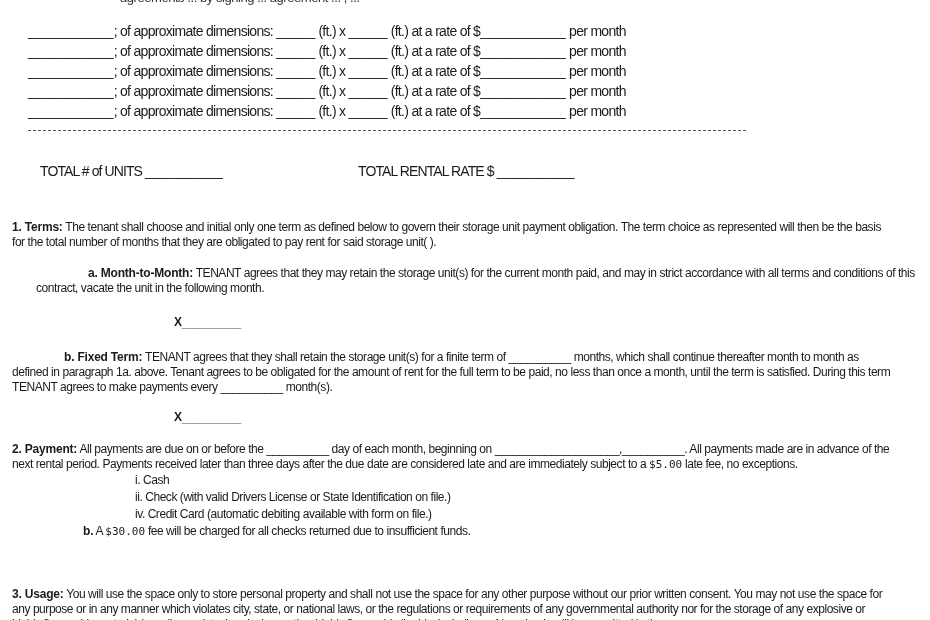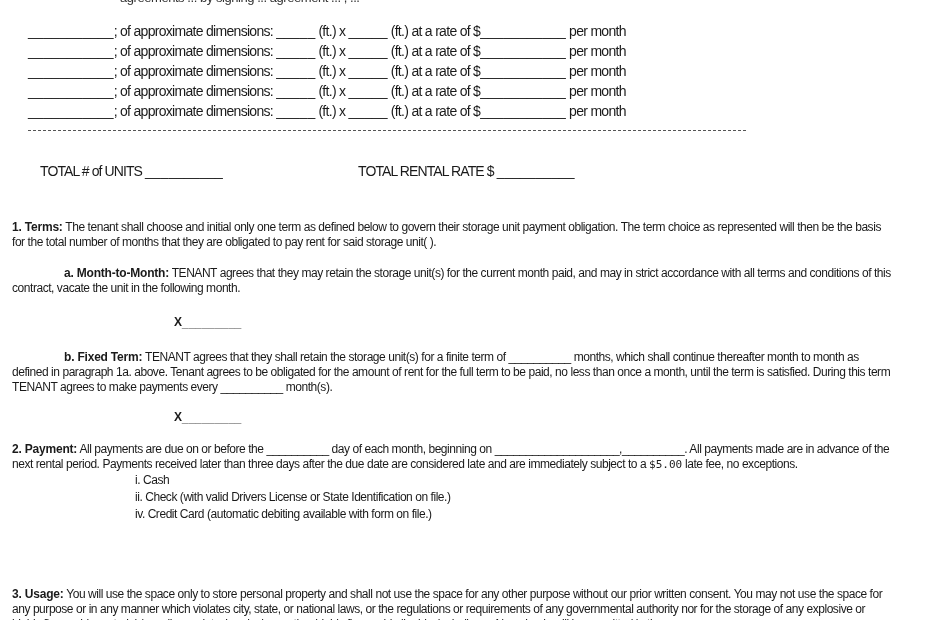--- a/index.html
+++ b/index.html
@@ -80,21 +80,21 @@
 </div>
 <div class="abs total" style="left:358px;">
   <span>TOTAL RENTAL RATE $</span>
   <span class="blank">__________</span>
 </div>
 
 <div class="para" style="top:220px;">
   <b>1. Terms:</b><span> The tenant shall choose and initial only one term as defined below to govern their storage unit payment obligation. The term choice as represented will then be the basis for the total number of months that they are obligated to pay rent for said storage unit( ).</span>
 </div>
 
-<div class="para" style="top:266px;">
+<div class="para" style="top:266px;margin-left:24px;">
   <span class="indent-sub"></span><b>a. Month-to-Month:</b><span> TENANT agrees that they may retain the storage unit(s) for the current month paid, and may in strict accordance with all terms and conditions of this contract, vacate the unit in the following month.</span>
 </div>
 <div class="abs sig" style="left:137px; top:315px;">
   <b>X</b><span>_________</span>
 </div>
 
 <div class="para" style="top:350px;">
   <span class="indent-sub"></span><b>b. Fixed Term:</b><span> TENANT agrees that they shall retain the storage unit(s) for a finite term of </span><span>__________</span><span> months, which shall continue thereafter month to month as defined in paragraph 1a. above.  Tenant agrees to be obligated for the amount of rent for the full term to be paid, no less than once a month, until the term is satisfied.  During this term TENANT agrees to make payments every </span><span>__________</span><span> month(s).</span>
 </div>
 <div class="abs sig" style="left:137px; top:410px;">
@@ -102,17 +102,18 @@
 </div>
 
 <div class="para" style="top:442px;">
   <b>2. Payment:</b><span> All payments are due on or before  the </span><span>__________</span><span> day of each month, beginning on </span><span>____________________</span><span>,</span><span>__________</span><span>.  All payments made are in advance of the next rental period. Payments received later than three days after the due date are considered late and are immediately subject to a </span><span class="mono">$5.00</span><span> late fee, no exceptions.</span>
 </div>
 
 <div class="list" style="top:472px;">
   <div class="li">i. Cash</div>
   <div class="li">ii. Check (with valid Drivers License or State Identification  on file.)</div>
   <div class="li">iv. Credit Card (automatic debiting available with form on file.)</div>
+  <div><b>b.</b><span> A </span><span class="mono">$30.00</span><span> fee will be charged for all checks returned due to insufficient funds.</span></div>
 </div>
 
 <div class="para" style="top:587px;">
   <b>3. Usage:</b><span> You will use the space only to store personal property and shall not use the space for any other purpose without our prior written consent. You may not use the space for any purpose or in any manner which violates city, state, or national laws, or the regulations or requirements of any governmental authority nor for the storage of any explosive or highly flammable material (gasoline, paint, chemicals, or other highly flammable liquids, including ... No animals will be permitted in the space. ...</span>
 </div>
 
 </body></html>

